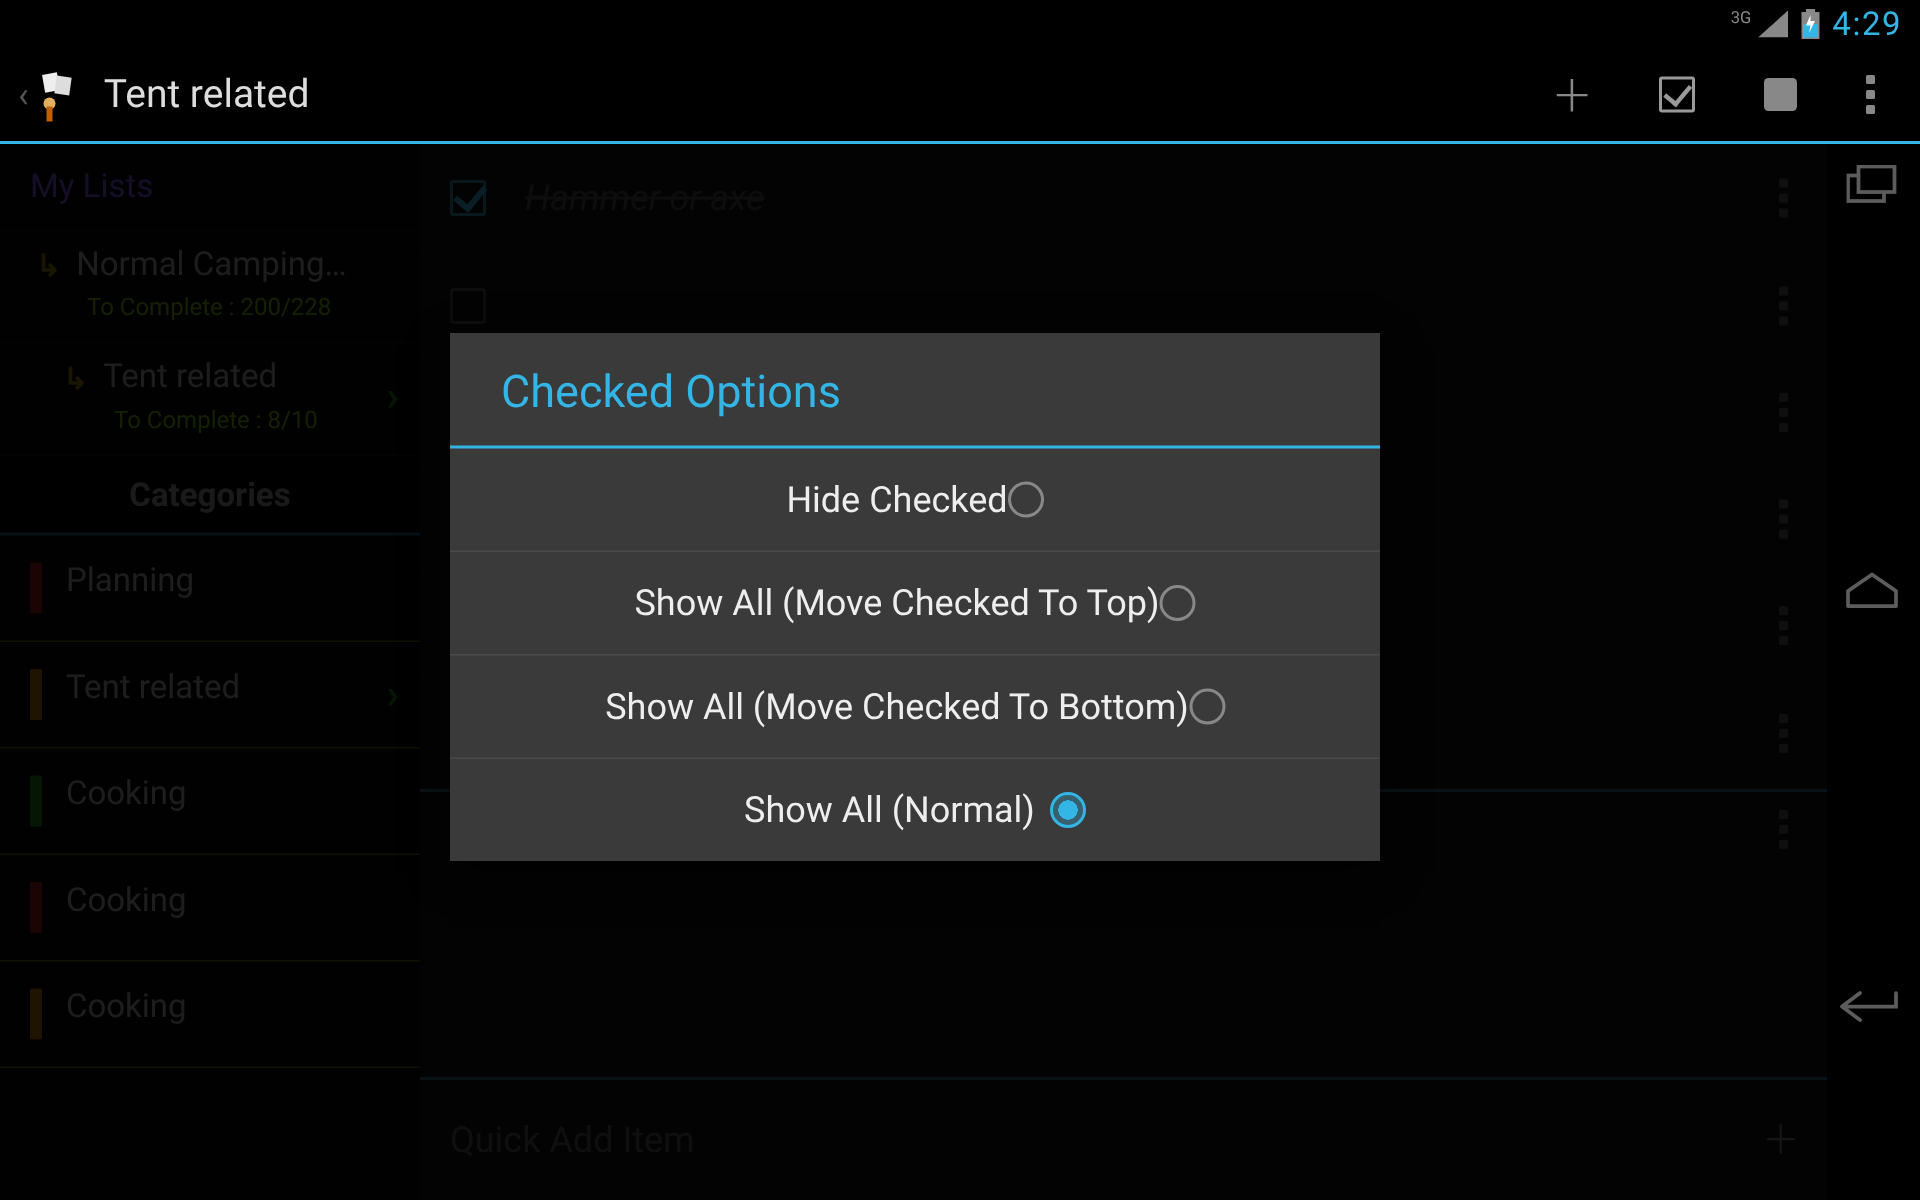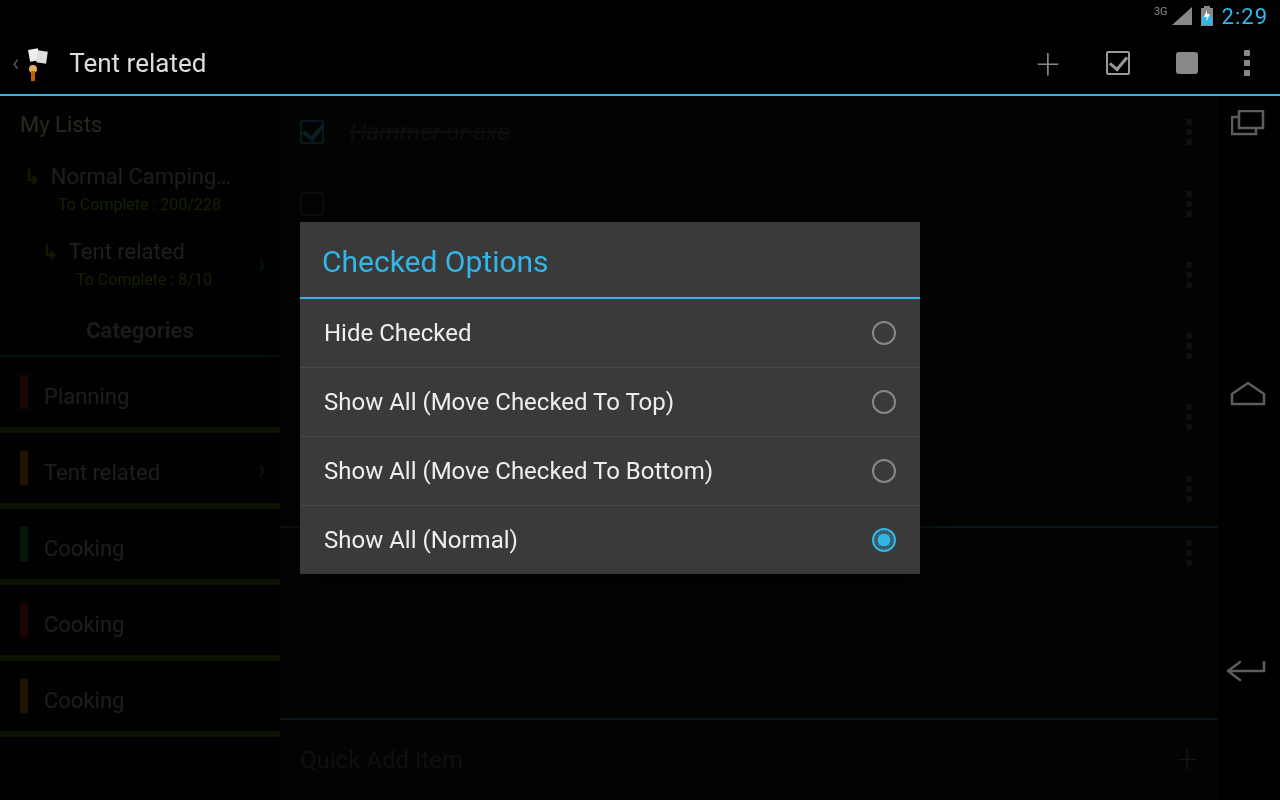--- a/index.html
+++ b/index.html
@@ -24,30 +24,30 @@
 .ab-square { width: 22px; height: 22px; background: #888; border-radius: 3px; }
 .ab-overflow { display: flex; flex-direction: column; gap: 4px; }
 .ab-overflow span { width: 6px; height: 6px; background: #888; border-radius: 1px; }
 
 
 .app { display: flex; height: calc(800px - 32px - 64px); position: relative; }
 
 
 .sidebar { width: 280px; background: #060a06; display: flex; flex-direction: column; font-size: 22px; color: #bbb; }
 .sb-row { padding: 16px 20px; border-bottom: 1px solid #1a1a1a; }
-.sb-hdr { color: #fef9c3; }
+.sb-hdr { color: #8b5cf6; }
 .sb-list { padding: 10px 12px 14px 24px; border-bottom: 1px solid #1a1a1a; position: relative; }
 .sb-list-inner { display: flex; align-items: center; gap: 10px; }
 .sb-arrow-ic { color: #aa8a00; font-size: 20px; font-weight: bold; }
 .sb-list-name { color: #bbb; font-size: 22px; white-space: nowrap; overflow: hidden; text-overflow: ellipsis; }
 .sb-sub { color: #84cc16; font-size: 16px; margin-top: 6px; margin-left: 34px; }
 .sb-indent { padding-left: 42px; }
 .sb-chev { position: absolute; right: 14px; top: 18px; color: #2a9020; font-size: 28px; font-weight: bold; }
 .sb-cats { text-align: center; font-weight: bold; color: #aaa; padding: 14px 0 12px; border-bottom: 2px solid #2a6a8a; background: #000; }
-.cat { display: flex; align-items: flex-end; gap: 16px; padding: 18px 16px 18px 20px; border-bottom: 6px solid #4d7c0f; position: relative; font-size: 22px; color: #bbb; }
+.cat { display: flex; align-items: flex-start; gap: 16px; padding: 18px 16px 18px 20px; border-bottom: 1px solid #4d7c0f; position: relative; font-size: 22px; color: #bbb; }
 .cat-bar { width: 8px; height: 34px; border-radius: 1px; }
 .cat-chev { position: absolute; right: 14px; color: #2a9020; font-size: 28px; font-weight: bold; }
 
 
 .content { flex: 1; background: #050805; position: relative; display: flex; flex-direction: column; }
 .items { flex: 1; overflow: hidden; }
 .item { display: flex; align-items: center; padding: 22px 20px; border-bottom: 1px solid #111; gap: 26px; }
 .item-cb { width: 24px; height: 24px; border: 2px solid #444; border-radius: 2px; position: relative; flex-shrink: 0; }
 .item-cb.checked { border-color: #2a8ab5; }
 .item-cb.checked::after { content: ""; position: absolute; left: 5px; top: -2px; width: 9px; height: 16px; border-right: 4px solid #33b5e5; border-bottom: 4px solid #33b5e5; transform: rotate(40deg); }
@@ -65,22 +65,22 @@
 
 .navbar { width: 62px; }
 .nav-floating { position: absolute; right: 8px; width: 48px; color: #ccc; display: flex; align-items: center; justify-content: center; }
 .nav-recent { top: 110px; }
 .nav-home { top: 380px; }
 .nav-back { top: 660px; }
 
 
 .scrim { position: absolute; left: 0; top: 96px; right: 0; bottom: 0; background: rgba(0,0,0,0.55); z-index: 10; }
 .dialog { position: absolute; left: 300px; top: 222px; width: 620px; background: #3a3a3a; z-index: 20; box-shadow: 0 8px 24px rgba(0,0,0,0.6); }
-.dlg-title { color: #33b5e5; font-size: 30px; padding: 22px 22px 18px; border-bottom: 2px solid #33b5e5; font-weight: 400; }
-.dlg-opt { display: flex; align-items: center; justify-content: space-between; padding: 20px 24px; border-bottom: 1px solid #4a4a4a; font-size: 24px; color: #eee; }
+.dlg-title { color: #33b5e5; font-size: 30px; padding: 22px 34px 18px; border-bottom: 2px solid #33b5e5; font-weight: 400; }
+.dlg-opt { display: flex; align-items: center; justify-content: center; padding: 20px 24px; border-bottom: 1px solid #4a4a4a; font-size: 24px; color: #eee; }
 .dlg-opt:last-child { border-bottom: none; gap: 10px; }
 .radio { width: 24px; height: 24px; border: 2px solid #888; border-radius: 50%; position: relative; flex-shrink: 0; }
 .radio.on { border-color: #33b5e5; background: radial-gradient(circle, #33b5e5 0 45%, rgba(51,181,229,0.3) 46% 70%, transparent 71%); }
 
 .dimmed { opacity: 0.35; }
 </style>
 </head>
 <body>
 
 <div class="status-bar">
@@ -91,21 +91,21 @@
       </svg>
   </span>
   <span class="status-batt">
     <svg width="14" height="20" viewBox="0 0 14 20">
         <rect x="4" y="0" width="6" height="2" fill="#888"></rect>
         <rect x="1" y="2" width="12" height="18" fill="#888"></rect>
         <rect x="2" y="10" width="10" height="9" fill="#33b5e5"></rect>
         <path d="M7 4 L4 11 L7 11 L6 16 L10 8 L7 8 Z" fill="#fff"></path>
       </svg>
   </span>
-  <span class="status-time">2:29</span>
+  <span class="status-time">4:29</span>
 </div>
 
 <div class="action-bar">
   <span class="ab-back">‹</span>
   <span class="ab-icon">
     <svg width="32" height="40" viewBox="0 0 32 40">
         <rect x="6" y="6" width="10" height="12" fill="#eee" transform="rotate(-10 11 12)"></rect>
         <rect x="14" y="8" width="10" height="12" fill="#ddd" transform="rotate(8 19 14)"></rect>
         <circle cx="10" cy="26" r="4" fill="#e0b060"></circle>
         <rect x="8" y="28" width="4" height="10" fill="#c06000"></rect>

